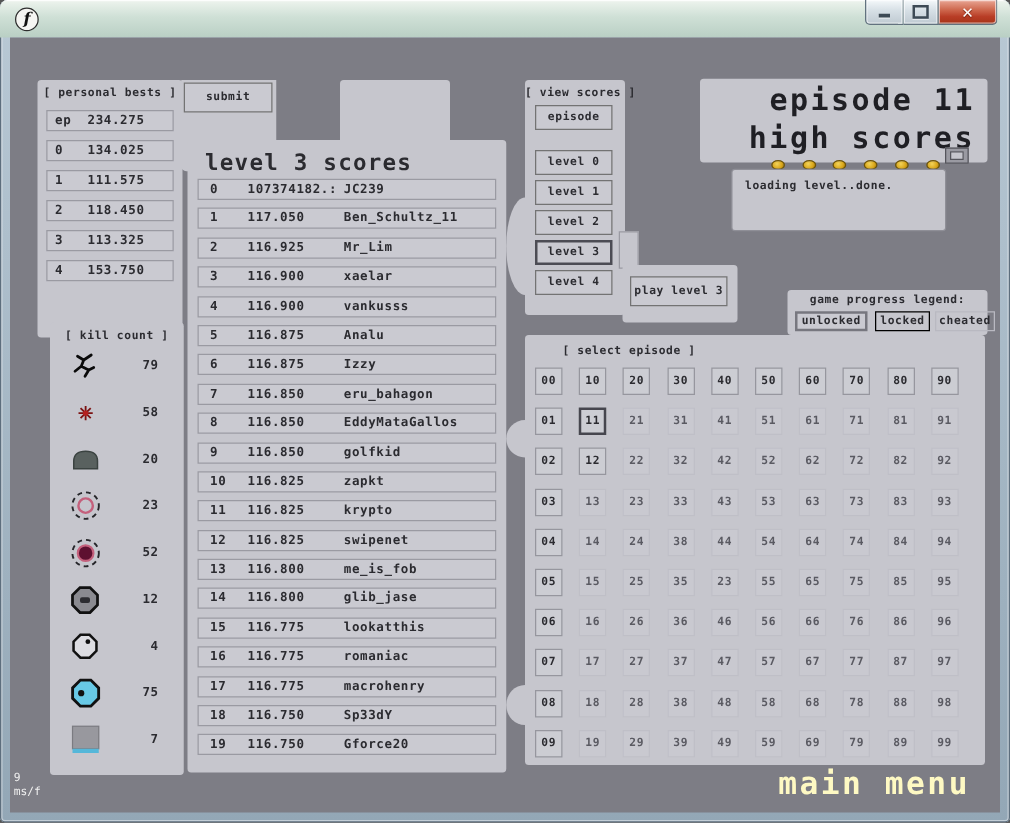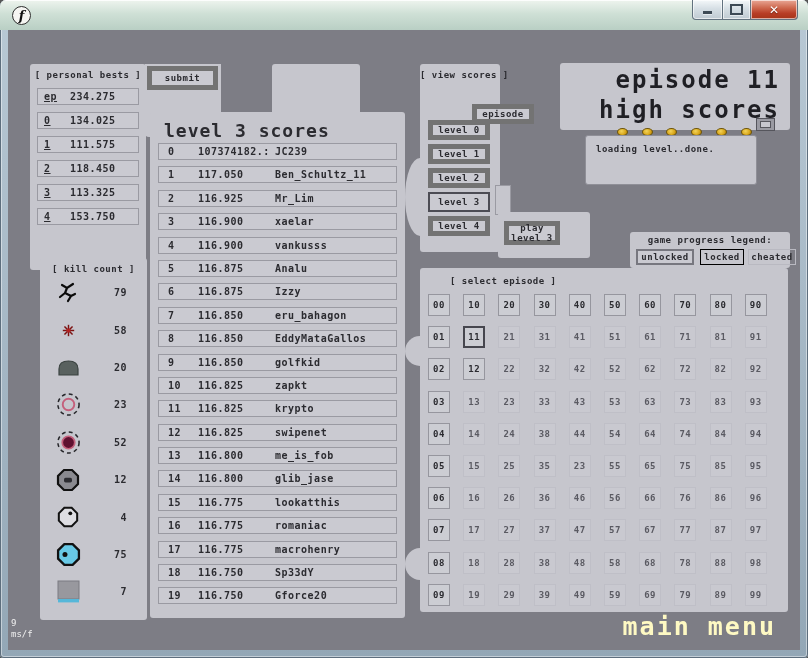--- a/index.html
+++ b/index.html
@@ -27,23 +27,23 @@
   
   #stage{position:absolute;left:8px;top:30px;width:792px;height:620px;background:#7d7d85;overflow:hidden;
          color:#2b2b30;font-weight:bold;letter-spacing:.5px;}
   .panel{position:absolute;background:#c6c6cd;border-radius:3px;}
   .hdr{position:absolute;left:0;right:0;top:6px;text-align:center;font-size:9px;white-space:nowrap;}
   .box{border:1px solid #9a9aa2;background:#cacad1;box-sizing:border-box;}
   .bump{position:absolute;background:#c6c6cd;border-radius:50%;}
   
   #pb-rows{position:absolute;left:7px;right:7px;top:24px;}
   .pb-row{height:17px;margin-bottom:7px;display:flex;align-items:center;font-size:10px;}
-  .pb-label{width:26px;padding-left:6px;text-decoration:underline;}
-  
-  .flatbtn{position:absolute;border:5px solid #737373;background:#cacad1;box-sizing:border-box;
+  .pb-label{width:26px;padding-left:6px;}
+  
+  .flatbtn{position:absolute;border:1px solid #737373;background:#cacad1;box-sizing:border-box;
            text-align:center;font-size:9px;display:flex;align-items:center;justify-content:center;cursor:default;}
   
   #kc-rows{position:absolute;left:6px;right:6px;top:16px;}
   .kc-row{height:37.4px;display:flex;align-items:center;}
   .kc-ico{width:44px;display:flex;justify-content:center;align-items:center;}
   .kc-count{flex:1;text-align:right;padding-right:14px;font-size:10px;}
   
   #l3-title{position:absolute;left:14px;top:8px;font-size:18px;letter-spacing:1px;white-space:nowrap;}
   #l3-rows{position:absolute;left:8px;right:8px;top:31px;}
   .l3-row{height:17px;margin-bottom:6.4px;border:1px solid #9a9aa2;background:#cacad1;box-sizing:border-box;
@@ -355,31 +355,31 @@
           <div class="l3-row">
             <span class="l3-rank">19</span>
             <span class="l3-score">116.750</span>
             <span class="l3-name">Gforce20</span>
           </div>
         </div>
     </div>
 
     <div class="panel" style="left:412px;top:34px;width:80px;height:188px;">
       <div class="hdr">[ view scores ]</div>
-      <div class="flatbtn vsbtn" style="top:40px;margin-left:44px;">episode</div>
+      <div class="flatbtn vsbtn" style="top:20px;">episode</div>
       <div class="flatbtn vsbtn" style="top:56px;">level 0</div>
       <div class="flatbtn vsbtn" style="top:80px;">level 1</div>
       <div class="flatbtn vsbtn" style="top:104px;">level 2</div>
       <div class="flatbtn vsbtn sel" style="top:128px;">level 3</div>
       <div class="flatbtn vsbtn" style="top:152px;">level 4</div>
     </div>
 
     <div class="box" style="position:absolute;left:487px;top:155px;width:16px;height:30px;background:#c6c6cd;"></div>
     <div class="panel" style="left:490px;top:182px;width:92px;height:46px;">
-      <div class="flatbtn" style="left:6px;top:9px;width:56px;height:24px;">play level 3</div>
+      <div class="flatbtn" style="left:6px;top:9px;width:78px;height:24px;">play level 3</div>
     </div>
 
     <div class="panel" style="left:552px;top:33px;width:230px;height:67px;">
       <div id="ep-title">
         <div>episode 11</div>
         <div>high scores</div>
       </div>
     </div>
     <div id="monitor-icon">
         <span></span>

